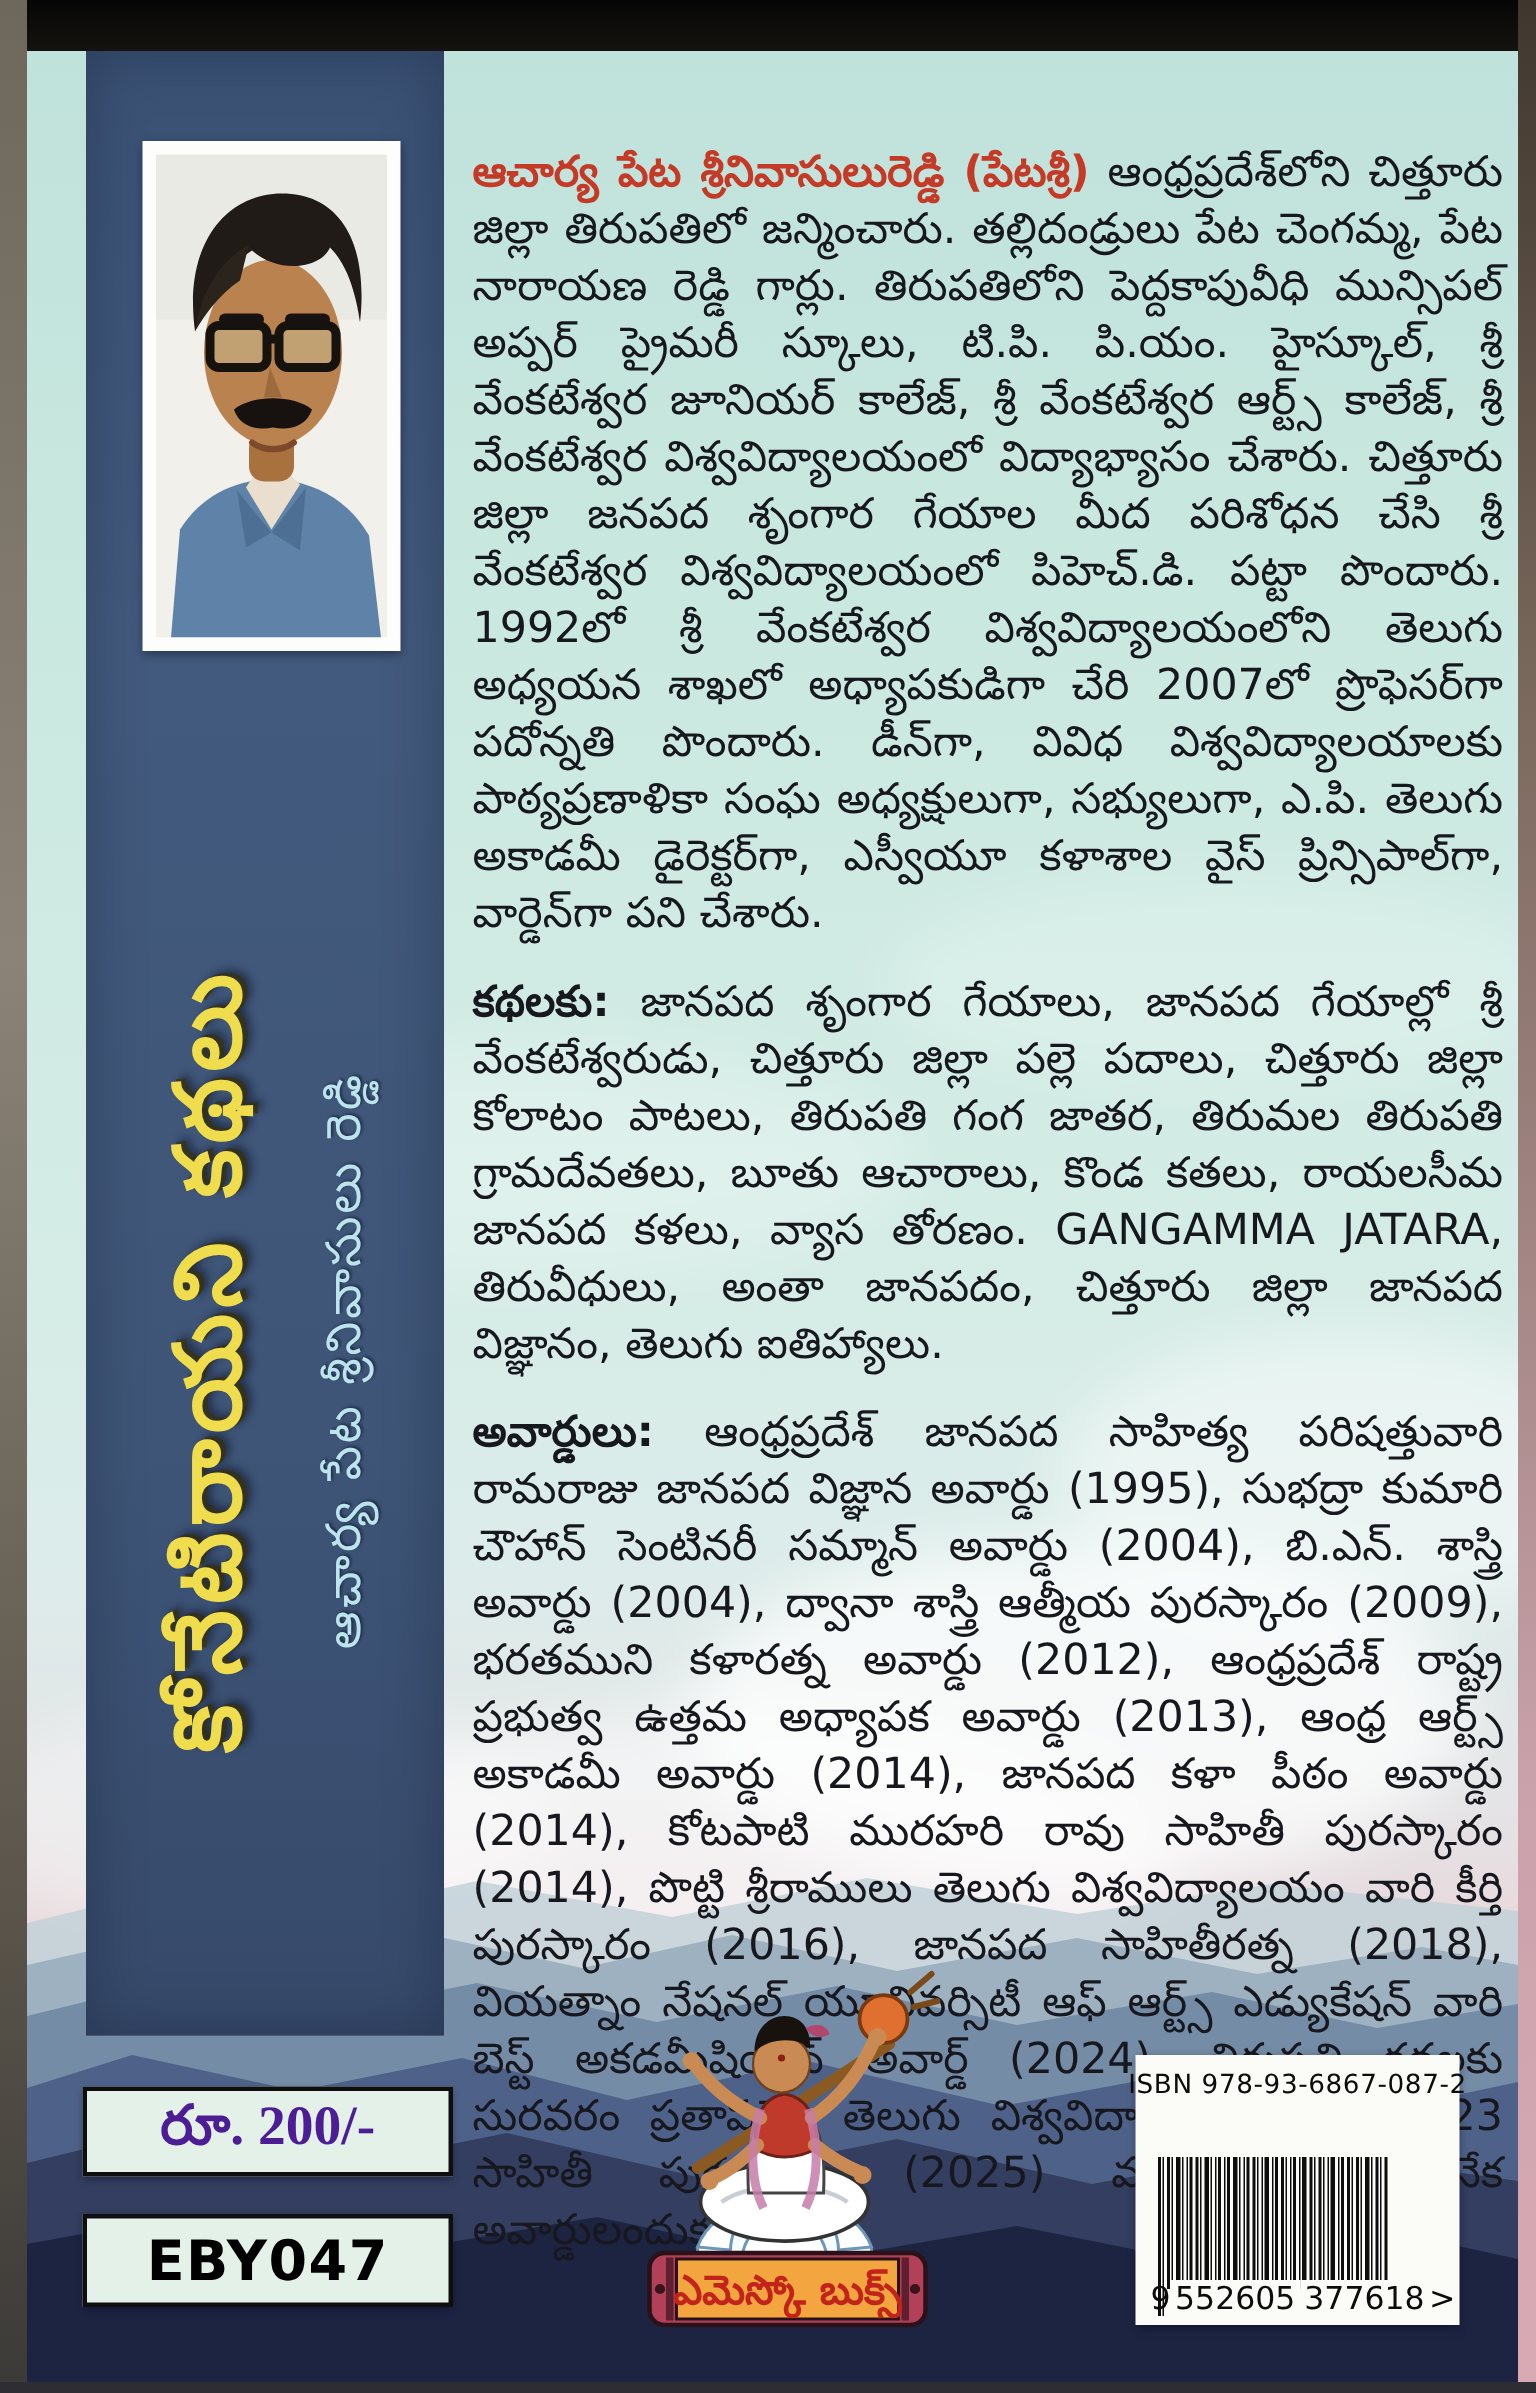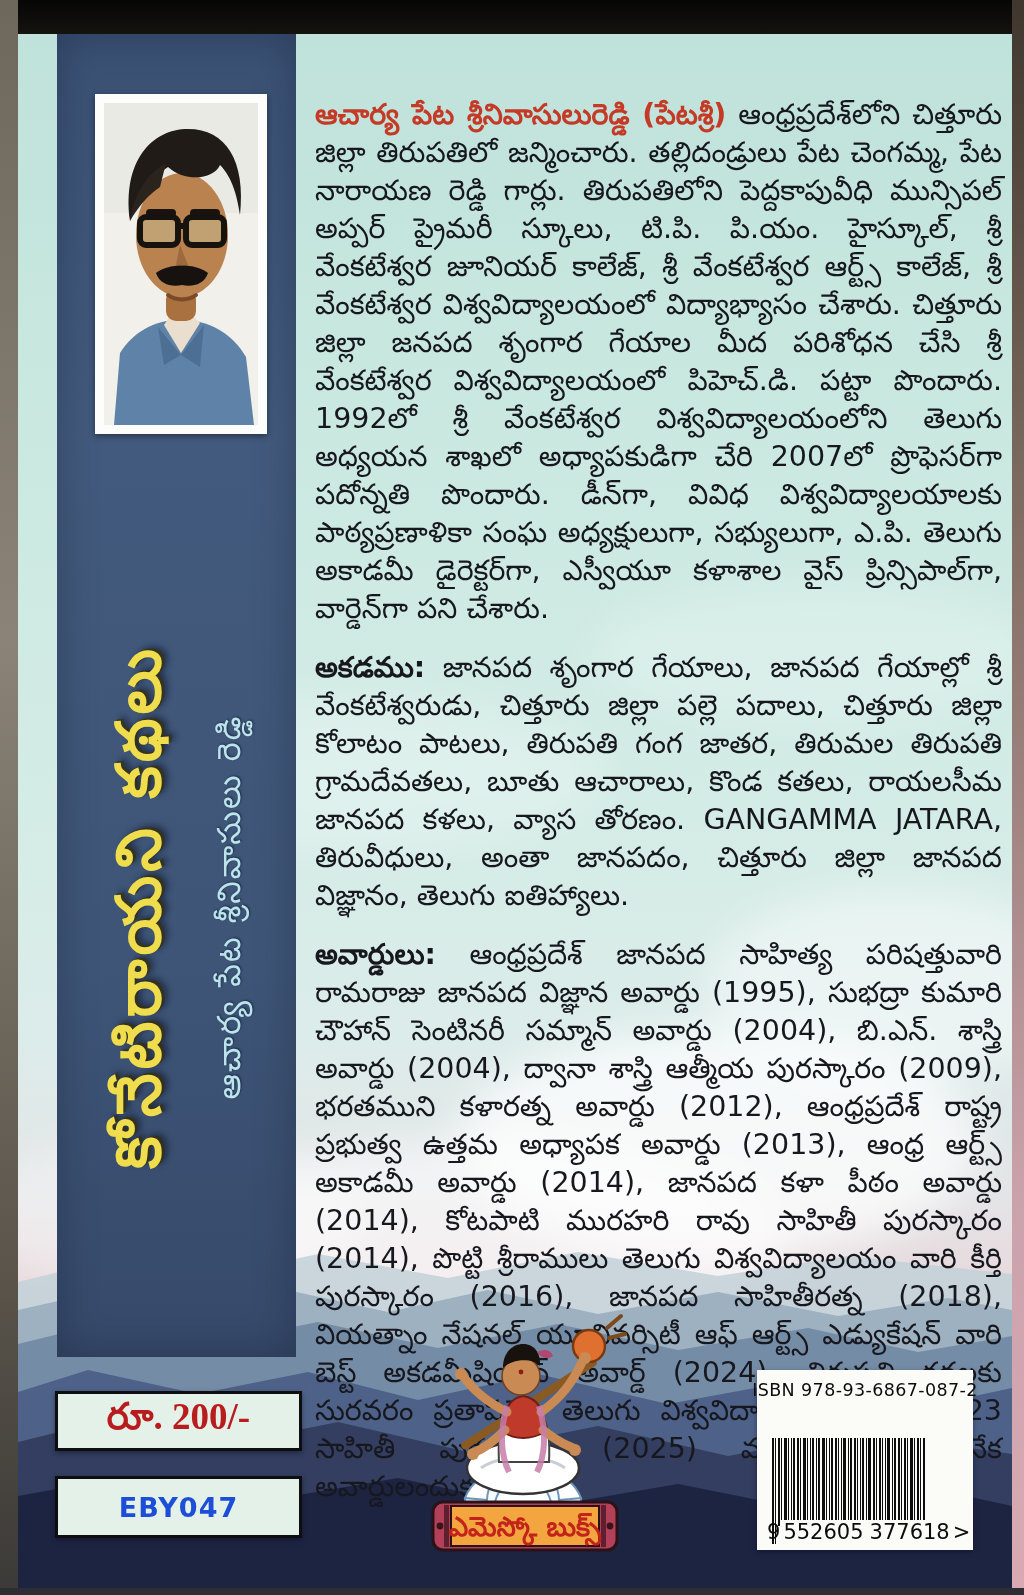--- a/index.html
+++ b/index.html
@@ -35,22 +35,22 @@
   .bio{position:absolute;left:297px;top:62px;width:687px;color:#17171e;}
   .bio p{margin:0 0 21px 0;font-size:28.5px;line-height:38px;text-align:justify;}
   .lead{color:#c43a26;font-weight:bold;}
   .sec-label{font-weight:bold;}
 
   
   .tagbox{position:absolute;left:37px;width:241px;background:#e3f1e9;border:3px solid #0e0e10;
     display:flex;align-items:center;justify-content:center;box-shadow:0 2px 5px rgba(0,0,25,.4);}
   .price-box{top:1357px;height:54px;}
   .code-box{top:1442px;height:56px;}
-  .price-text{font-family:"Liberation Serif","DejaVu Serif",serif;font-weight:bold;font-size:37px;color:#b91c1c;}
-  .code-text{font-weight:bold;font-size:27px;letter-spacing:1px;color:#1d4ed8;}
+  .price-text{font-family:"Liberation Serif","DejaVu Serif",serif;font-weight:bold;font-size:37px;color:#4c1d95;}
+  .code-text{font-weight:bold;font-size:37px;letter-spacing:1px;color:#000000;}
 
   
   .logo{position:absolute;left:393px;top:1238px;width:228px;height:282px;}
   .logo svg{display:block;width:100%;height:100%;}
   .plaque-label{font-size:27px;font-weight:bold;fill:#c2231a;}
 
   
   .barcode-box{position:absolute;left:739px;top:1336px;width:216px;height:180px;background:#fbfbf7;
     box-shadow:0 2px 6px rgba(0,0,25,.4);display:flex;flex-direction:column;align-items:center;padding:8px 8px 6px 8px;box-sizing:border-box;gap:32px;}
   .isbn-line{font-size:17.5px;color:#0c0c0c;white-space:nowrap;letter-spacing:.4px;margin-top:2px;}
@@ -134,21 +134,21 @@
       </div>
 
       <div class="vtitle-wrap">
         <div class="book-title">కోనేటిరాయని కథలు</div>
         <div class="spine-author">ఆచార్య పేట శ్రీనివాసులు రెడ్డి</div>
       </div>
     </div>
 
     <div class="bio">
       <p><span class="lead">ఆచార్య పేట శ్రీనివాసులురెడ్డి (పేటశ్రీ)</span><span> ఆంధ్రప్రదేశ్‌లోని చిత్తూరు జిల్లా తిరుపతిలో జన్మించారు. తల్లిదండ్రులు పేట చెంగమ్మ, పేట నారాయణ రెడ్డి గార్లు. తిరుపతిలోని పెద్దకాపువీధి మున్సిపల్ అప్పర్ ప్రైమరీ స్కూలు, టి.పి. పి.యం. హైస్కూల్, శ్రీ వేంకటేశ్వర జూనియర్ కాలేజ్, శ్రీ వేంకటేశ్వర ఆర్ట్స్ కాలేజ్, శ్రీ వేంకటేశ్వర విశ్వవిద్యాలయంలో విద్యాభ్యాసం చేశారు. చిత్తూరు జిల్లా జనపద శృంగార గేయాల మీద పరిశోధన చేసి శ్రీ వేంకటేశ్వర విశ్వవిద్యాలయంలో పిహెచ్.డి. పట్టా పొందారు. 1992లో శ్రీ వేంకటేశ్వర విశ్వవిద్యాలయంలోని తెలుగు అధ్యయన శాఖలో అధ్యాపకుడిగా చేరి 2007లో ప్రొఫెసర్‌గా పదోన్నతి పొందారు. డీన్‌గా, వివిధ విశ్వవిద్యాలయాలకు పాఠ్యప్రణాళికా సంఘ అధ్యక్షులుగా, సభ్యులుగా, ఎ.పి. తెలుగు అకాడమీ డైరెక్టర్‌గా, ఎస్వీయూ కళాశాల వైస్ ప్రిన్సిపాల్‌గా, వార్డెన్‌గా పని చేశారు.</span></p>
-      <p><span class="sec-label">అకడము:</span><span> జానపద శృంగార గేయాలు, జానపద గేయాల్లో శ్రీ వేంకటేశ్వరుడు, చిత్తూరు జిల్లా పల్లె పదాలు, చిత్తూరు జిల్లా కోలాటం పాటలు, తిరుపతి గంగ జాతర, తిరుమల తిరుపతి గ్రామదేవతలు, బూతు ఆచారాలు, కొండ కతలు, రాయలసీమ జానపద కళలు, వ్యాస తోరణం. GANGAMMA JATARA, తిరువీధులు, అంతా జానపదం, చిత్తూరు జిల్లా జానపద విజ్ఞానం, తెలుగు ఐతిహ్యాలు.</span></p>
+      <p><span class="sec-label">కథలకు:</span><span> జానపద శృంగార గేయాలు, జానపద గేయాల్లో శ్రీ వేంకటేశ్వరుడు, చిత్తూరు జిల్లా పల్లె పదాలు, చిత్తూరు జిల్లా కోలాటం పాటలు, తిరుపతి గంగ జాతర, తిరుమల తిరుపతి గ్రామదేవతలు, బూతు ఆచారాలు, కొండ కతలు, రాయలసీమ జానపద కళలు, వ్యాస తోరణం. GANGAMMA JATARA, తిరువీధులు, అంతా జానపదం, చిత్తూరు జిల్లా జానపద విజ్ఞానం, తెలుగు ఐతిహ్యాలు.</span></p>
       <p><span class="sec-label">అవార్డులు:</span><span> ఆంధ్రప్రదేశ్ జానపద సాహిత్య పరిషత్తువారి రామరాజు జానపద విజ్ఞాన అవార్డు (1995), సుభద్రా కుమారి చౌహాన్ సెంటినరీ సమ్మాన్ అవార్డు (2004), బి.ఎన్. శాస్త్రి అవార్డు (2004), ద్వానా శాస్త్రి ఆత్మీయ పురస్కారం (2009), భరతముని కళారత్న అవార్డు (2012), ఆంధ్రప్రదేశ్ రాష్ట్ర ప్రభుత్వ ఉత్తమ అధ్యాపక అవార్డు (2013), ఆంధ్ర ఆర్ట్స్ అకాడమీ అవార్డు (2014), జానపద కళా పీఠం అవార్డు (2014), కోటపాటి మురహరి రావు సాహితీ పురస్కారం (2014), పొట్టి శ్రీరాములు తెలుగు విశ్వవిద్యాలయం వారి కీర్తి పురస్కారం (2016), జానపద సాహితీరత్న (2018), వియత్నాం నేషనల్ యూనివర్సిటీ ఆఫ్ ఆర్ట్స్ ఎడ్యుకేషన్ వారి బెస్ట్ అకడమీషియన్ అవార్డ్ (2024), తిరుపతి కథలకు సురవరం ప్రతాపరెడ్డి తెలుగు విశ్వవిద్యాలయం వారి 2023 సాహితీ పురస్కారం (2025) వంటి ఇంకా అనేక అవార్డులందుకున్నారు.</span></p>
     </div>
 
     <div class="tagbox price-box">
       <span class="price-text">రూ. 200/-</span>
     </div>
     <div class="tagbox code-box">
       <span class="code-text">EBY047</span>
     </div>
 

